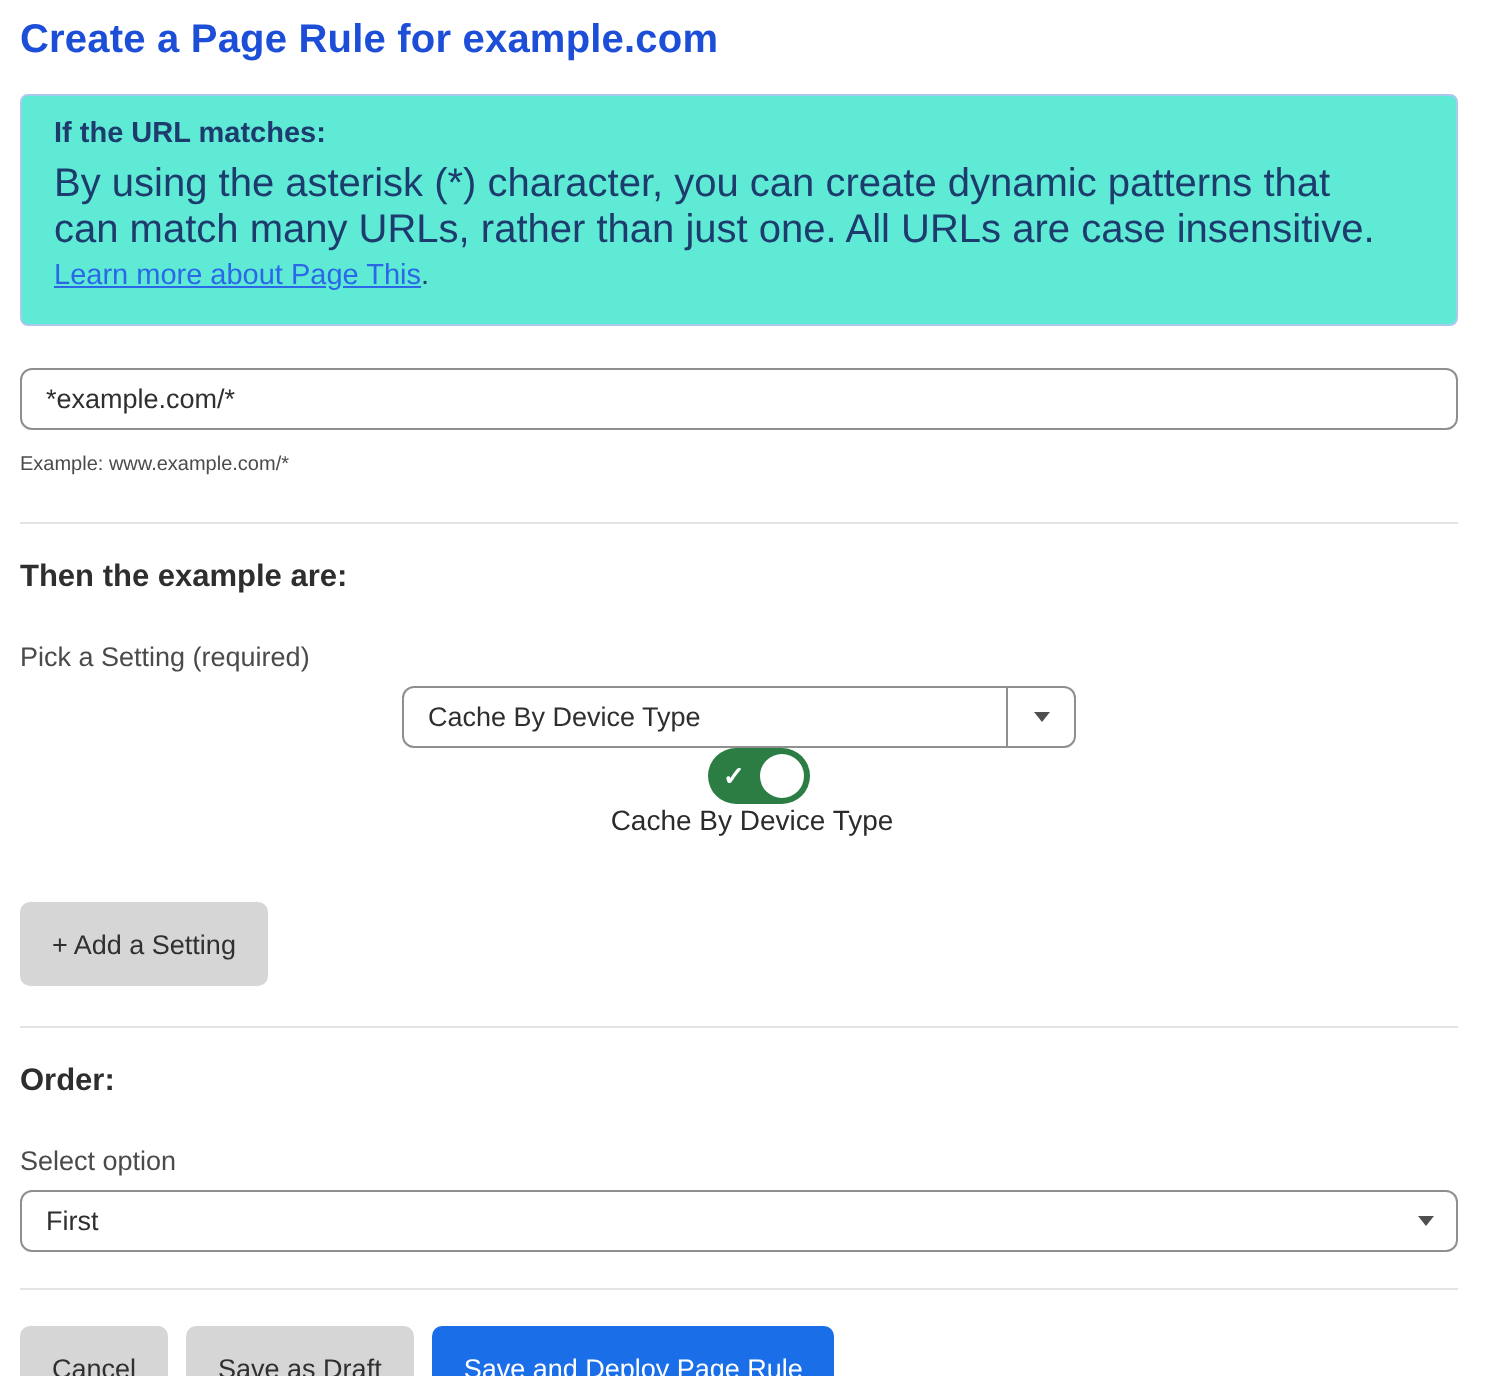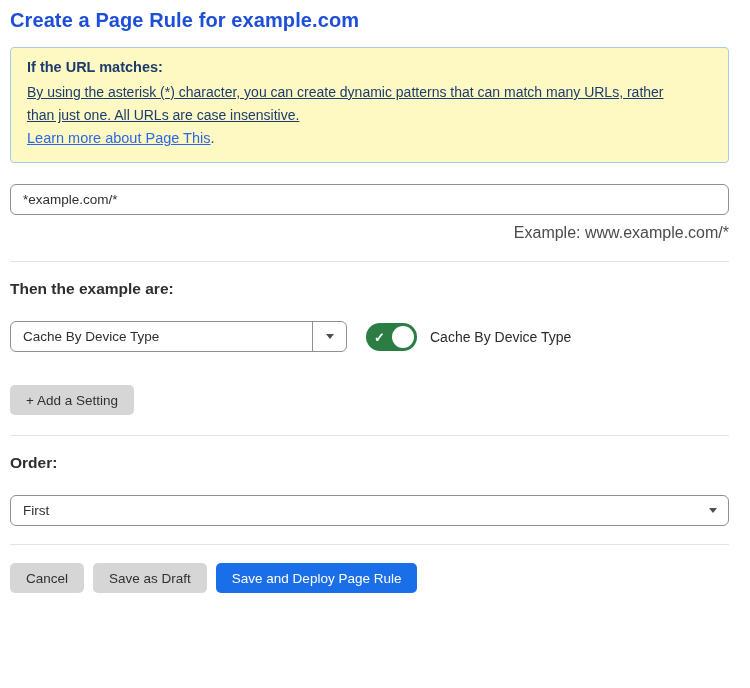--- a/index.html
+++ b/index.html
@@ -15,59 +15,57 @@
   }
   h1.page-title {
     font-size: 20px;
     font-weight: bold;
     color: #1d4ed8;
     letter-spacing: 0.1px;
     margin-bottom: 15px;
   }
   
   .info-box {
-    background: #fef9c3;
+    background: #5eead4;
     border: 1px solid #abc9ef;
     border-radius: 4px;
     padding: 11px 16px 12px 16px;
     color: #1d3c6d;
     margin-bottom: 21px;
   }
   .info-box .info-heading {
     font-size: 14.5px;
     font-weight: bold;
     margin-bottom: 6px;
   }
   .info-box .info-body {
-    font-size: 14px;
+    font-size: 20px;
     line-height: 23px;
     max-width: 662px;
-    text-decoration: underline;
   }
   .info-box .info-link-line {
     font-size: 14.5px;
     line-height: 23px;
   }
   a.info-link {
     color: #2c67e8;
     text-decoration: underline;
     cursor: pointer;
   }
   
   .field-label {
     font-size: 13.5px;
     color: #4b4b4b;
     margin-bottom: 7px;
   }
   .helper-text {
-    font-size: 16px;
+    font-size: 10px;
     color: #4b4b4b;
     margin-top: 7px;
     line-height: 21px;
-    text-align: right;
   }
   
   .text-input {
     width: 719px;
     height: 31px;
     border: 1px solid #8f8f8f;
     border-radius: 6px;
     padding: 1px 12px;
     font-family: "Liberation Sans", sans-serif;
     font-size: 13.5px;
@@ -124,20 +122,21 @@
   }
   hr.divider {
     border: none;
     border-top: 1px solid #e3e3e3;
     margin: 18px 0;
   }
   
   .setting-row {
     display: flex;
     align-items: center;
+    flex-direction: column;
   }
   .toggle {
     width: 51px;
     height: 28px;
     border-radius: 14px;
     background: #2c7d44;
     margin-left: 19px;
     position: relative;
     cursor: pointer;
     flex-shrink: 0;
@@ -164,21 +163,21 @@
   .toggle-label {
     font-size: 14px;
     color: #2b2b2b;
     margin-left: 13px;
   }
   
   .btn {
     display: inline-flex;
     align-items: center;
     justify-content: center;
-    height: 30px;
+    height: 42px;
     border: none;
     border-radius: 5px;
     font-family: "Liberation Sans", sans-serif;
     font-size: 13.5px;
     cursor: pointer;
     padding: 0 16px;
   }
   .btn-gray {
     background: #d6d6d6;
     color: #303030;
@@ -209,20 +208,21 @@
     <div class="info-link-line"><a class="info-link">Learn more about Page This</a><span>.</span></div>
   </div>
 
   <input class="text-input" type="text" value="*example.com/*" style="">
   <div class="helper-text">Example: www.example.com/*</div>
 
   <hr class="divider">
 
   <h2 class="section-heading">Then the example are:</h2>
 
+  <div class="field-label">Pick a Setting (required)</div>
 
   <div class="setting-row">
     <div class="fake-select select-setting">
       <span class="select-value">Cache By Device Type</span>
       <span class="arrow-cell">
         <span class="caret-down"></span>
       </span>
     </div>
     <div class="toggle">
       <span class="toggle-check">✓</span>
@@ -230,20 +230,21 @@
     </div>
     <span class="toggle-label">Cache By Device Type</span>
   </div>
 
   <button class="btn btn-gray add-setting-btn">+ Add a Setting</button>
 
   <hr class="divider" style="margin-top:20px;">
 
   <h2 class="section-heading" style="margin-top:4px;">Order:</h2>
 
+  <div class="field-label">Select option</div>
 
   <div class="fake-select select-order">
     <span class="select-value">First</span>
     <span class="arrow-cell">
       <span class="caret-down"></span>
     </span>
   </div>
 
 
   <hr class="divider mb-order-divider">

